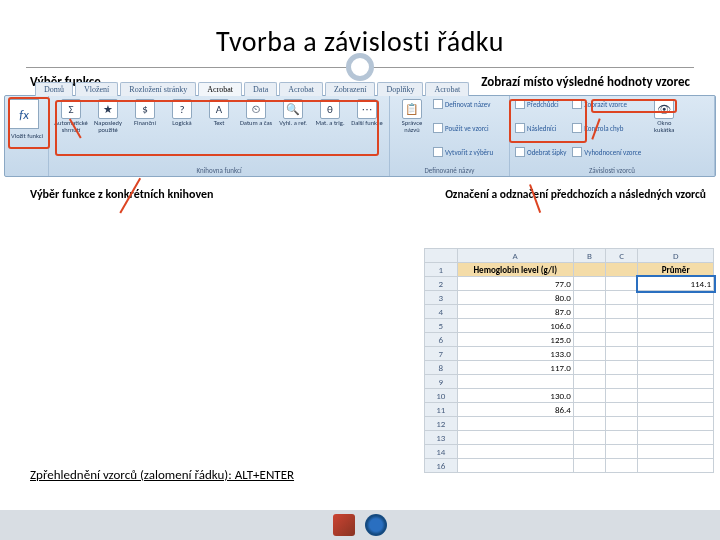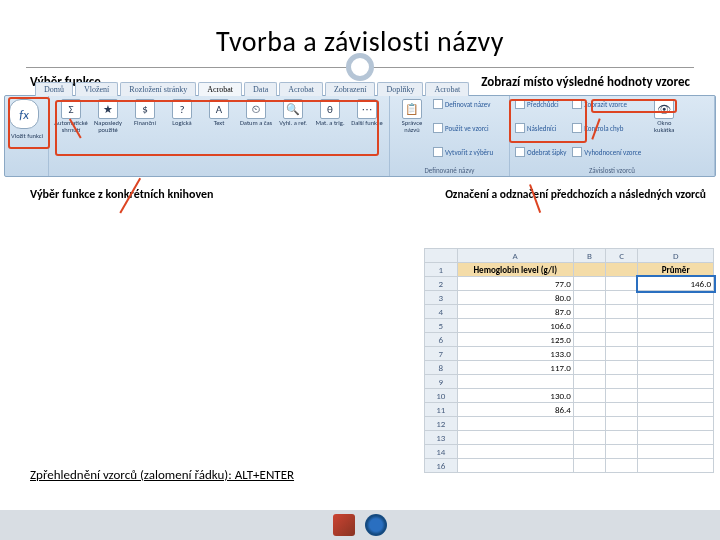--- a/index.html
+++ b/index.html
@@ -11,21 +11,21 @@
   .ribbon { margin: 2px 4px 0 4px; height: 82px; background: linear-gradient(#dbe8f4,#c5d8ea); border: 1px solid #8ba8c4; border-radius: 2px; position: relative; display: flex; font-size: 8px; color: #2a3b55; }
   .tabs { position: absolute; top: -14px; left: 0; right: 0; height: 14px; display: flex; gap: 2px; padding-left: 30px; font-size: 8px; font-family: Liberation Serif, serif; }
   .tab { padding: 2px 8px 0 8px; background: #e8eef5; border: 1px solid #a8bcd2; border-bottom: none; border-radius: 2px 2px 0 0; color: #3a5a80; }
   .tab.active { background: #f2f6fa; color: #000; }
   .grp { border-right: 1px solid #a8c0d8; padding: 3px 5px 12px 5px; display: flex; flex-direction: column; justify-content: space-between; position: relative; }
   .grp-title { position: absolute; bottom: 1px; left: 0; right: 0; text-align: center; font-size: 7px; color: #4a6080; }
   .btns { display: flex; gap: 3px; }
   .rbtn { display: flex; flex-direction: column; align-items: center; gap: 1px; width: 34px; }
   .rbtn .ic { width: 20px; height: 20px; background: #fff; border: 1px solid #8fa8c0; border-radius: 2px; display: flex; align-items: center; justify-content: center; font-size: 11px; }
   .rbtn .lb { font-size: 6.5px; text-align: center; line-height: 1.05; color: #2a4060; }
-  .fx-box { position: absolute; left: 4px; top: 3px; width: 30px; height: 30px; border: 1px solid #8fa8c0; background: #fff; display: flex; align-items: center; justify-content: center; font-style: italic; font-size: 13px; color: #2a5a9a; border-radius: 12px; }
+  .fx-box { position: absolute; left: 4px; top: 3px; width: 30px; height: 30px; border: 1px solid #8fa8c0; background: #fff; display: flex; align-items: center; justify-content: center; font-style: italic; font-size: 13px; color: #2a5a9a; border-radius: 0; }
   .highlight-red { position: absolute; border: 2px solid #d42; border-radius: 3px; pointer-events: none; }
   .mid-labels { display: flex; justify-content: space-between; padding: 10px 14px 4px 30px; font-size: 12px; font-weight: 600; }
   .mid-labels .r { font-size: 11.5px; }
   .sheet { position: absolute; right: 6px; top: 248px; width: 290px; font-size: 9px; border-collapse: collapse; }
   .sheet th, .sheet td { border: 1px solid #c8d0d8; height: 14px; padding: 0 2px; }
   .sheet th { background: #e8eef4; font-weight: 400; color: #4a6080; width: 14px; }
   .sheet .colh th { background: #e8eef4; }
   .sheet td { background: #fff; text-align: right; }
   .sheet td.l { text-align: left; }
   .sheet .sel { background: #fff; outline: 2px solid #2a6fc0; }
@@ -37,21 +37,21 @@
   .logo { width: 22px; height: 22px; border-radius: 3px; }
   .logo.a { background: linear-gradient(135deg,#c43,#832); }
   .logo.b { background: radial-gradient(circle,#2a6fc0 40%,#154a80 60%); border-radius: 50%; }
   .row-list { display:flex; flex-direction:column; gap:14px; }
   .row-list .mini { display:flex; align-items:center; gap:2px; font-size:7px; color:#2a5a9a; }
   .mini .mic { width:10px; height:10px; background:#fff; border:1px solid #8fa8c0; }
 </style>
 </head>
 <body>
 
-<div class="title">Tvorba a závislosti názvy</div>
+<div class="title">Tvorba a závislosti řádku</div>
 <div class="title-underline">
   <div class="circle-deco"></div>
 </div>
 
 <div class="labels-row">
   <span>Výběr funkce</span>
   <span>Zobrazí místo výsledné hodnoty vzorec</span>
 </div>
 
 <div class="ribbon">
@@ -106,20 +106,21 @@
         </div>
         <div class="rbtn">
           <span class="ic">θ</span>
           <span class="lb">Mat. a trig.</span>
         </div>
         <div class="rbtn">
           <span class="ic">⋯</span>
           <span class="lb">Další funkce</span>
         </div>
       </div>
+    <div class="grp-title">Knihovna funkcí</div>
   </div>
 
   <div class="grp" style="flex:0 0 120px">
     <div style="display:flex;gap:4px">
       <div class="rbtn">
         <span class="ic">📋</span>
         <span class="lb">Správce názvů</span>
       </div>
       <div class="row-list" id="namesrows">
           <div class="mini"><span class="mic"></span>Definovat název</div>
@@ -180,21 +181,21 @@
         <td class="l">Hemoglobin level (g/l)</td>
         <td class="l"></td>
         <td class="l"></td>
         <td class="l">Průměr</td>
       </tr>
       <tr>
         <th>2</th>
         <td>77.0</td>
         <td></td>
         <td></td>
-        <td class="sel">146.0</td>
+        <td class="sel">114.1</td>
       </tr>
       <tr>
         <th>3</th>
         <td>80.0</td>
         <td></td>
         <td></td>
         <td></td>
       </tr>
       <tr>
         <th>4</th>

